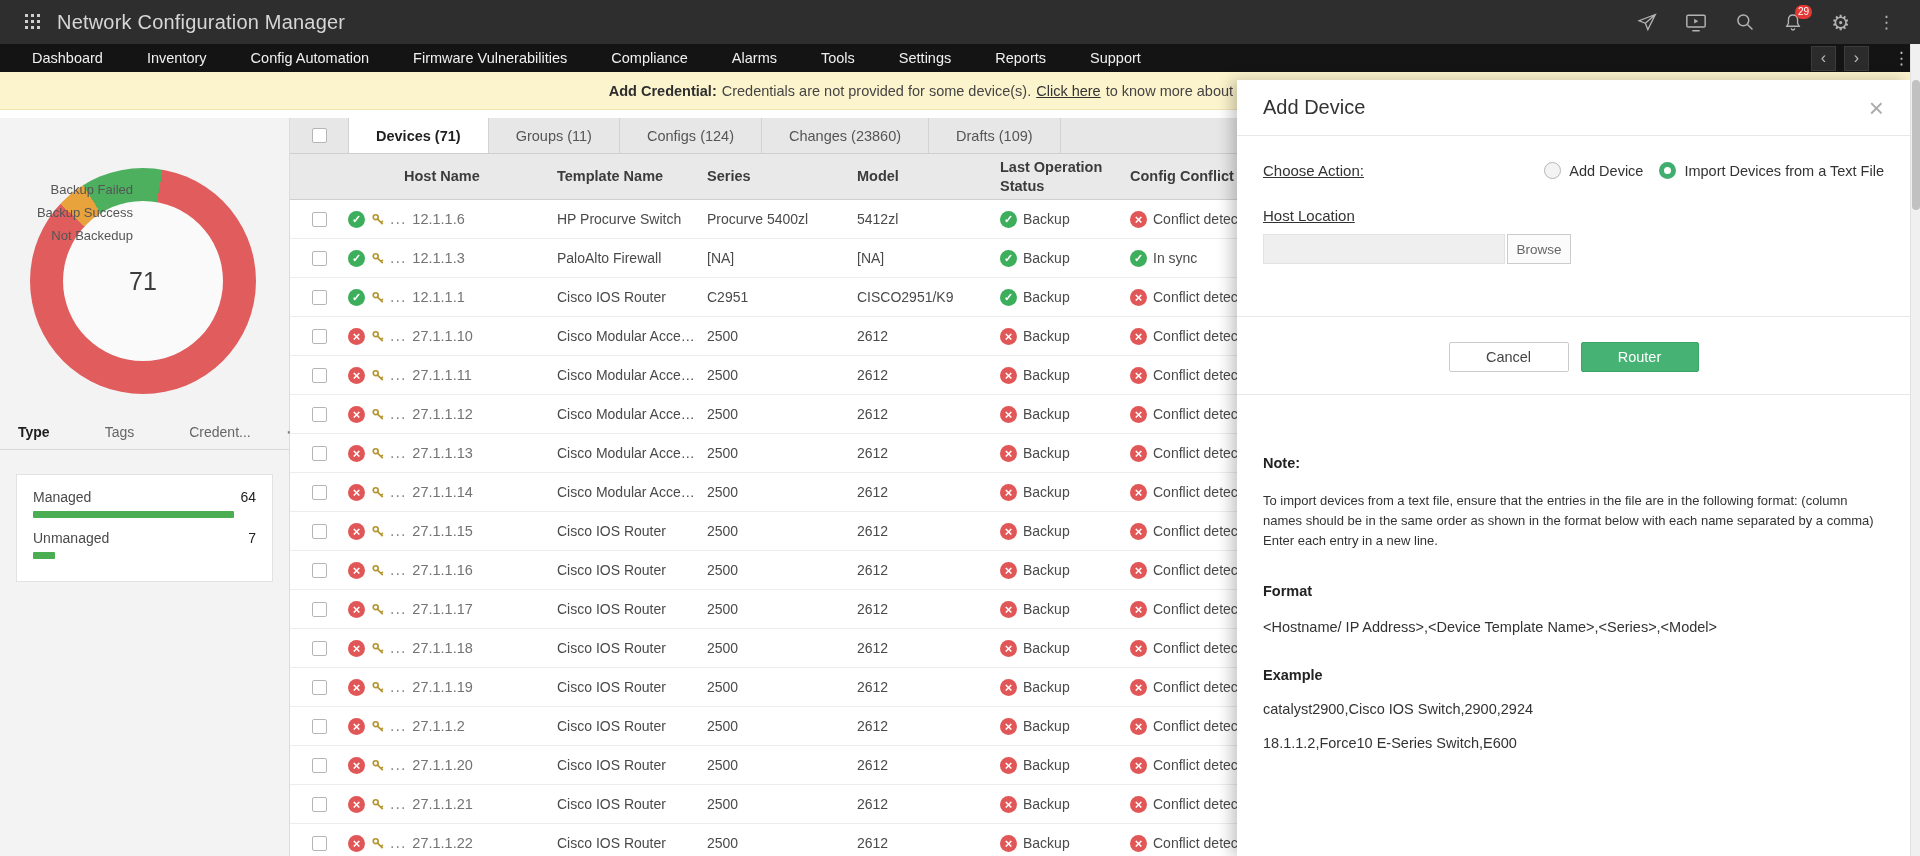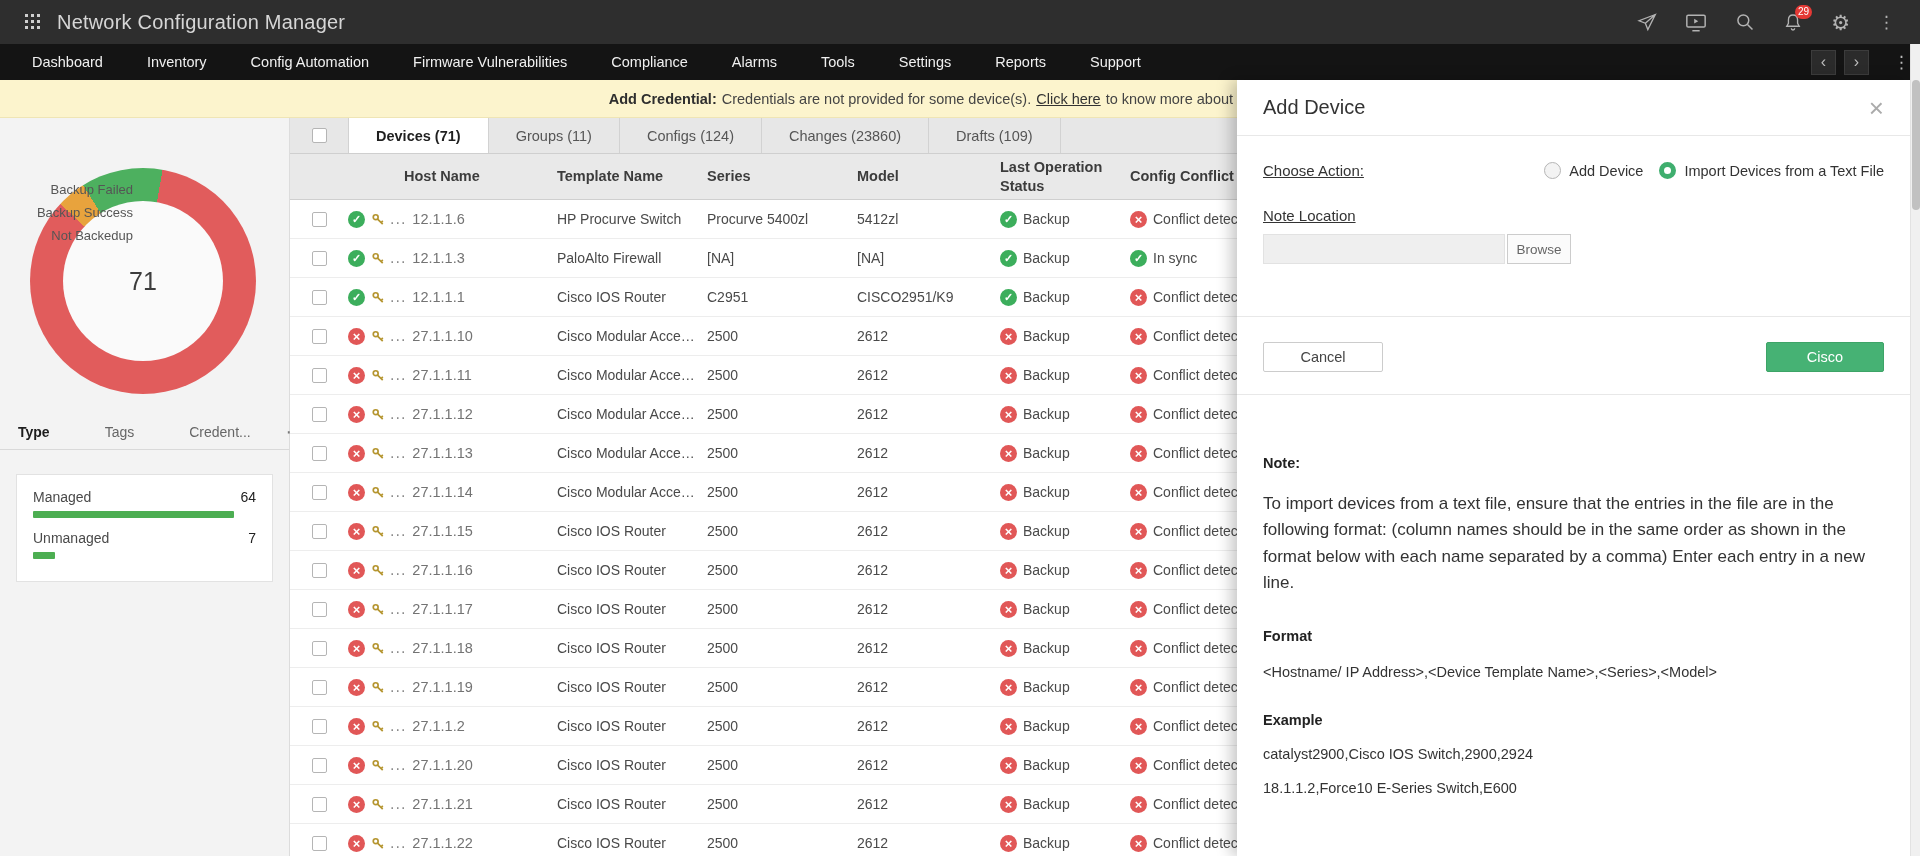--- a/index.html
+++ b/index.html
@@ -13,21 +13,21 @@
   .grid-dots { display:block; width:3px; height:3px; background:#cfcfcf;
     box-shadow:6px 0 #cfcfcf,12px 0 #cfcfcf,0 6px #cfcfcf,6px 6px #cfcfcf,12px 6px #cfcfcf,0 12px #cfcfcf,6px 12px #cfcfcf,12px 12px #cfcfcf; }
   .app-title { color:#d6d6d6; font-size:20px; font-weight:400; letter-spacing:.2px; }
   .header-icons { margin-left:auto; display:flex; align-items:center; gap:28px; }
   .hicon { position:relative; display:flex; align-items:center; justify-content:center; cursor:pointer; color:#b3b3b3; }
   .hicon .glyph { font-size:21px; line-height:1; color:#b3b3b3; }
   .badge { position:absolute; top:-7px; right:-9px; background:#e53935; color:#fff; font-size:10px;
     min-width:17px; height:14px; border-radius:8px; display:flex; align-items:center; justify-content:center; padding:0 3px; }
 
   
-  .main-nav { height:36px; background:#141414; display:flex; align-items:stretch; padding-left:10px; }
+  .main-nav { height:28px; background:#141414; display:flex; align-items:stretch; padding-left:10px; }
   .nav-items { display:flex; align-items:stretch; }
   .nav-item { display:flex; align-items:center; padding:0 22px; color:#f0f0f0; font-size:14.5px; cursor:pointer; }
   .nav-right { margin-left:auto; display:flex; align-items:center; gap:8px; padding-right:10px; }
   .nav-arrow { width:25px; height:25px; background:#2b2b2b; border:1px solid #3c3c3c; color:#bdbdbd;
     display:flex; align-items:center; justify-content:center; font-size:16px; cursor:pointer; }
   .nav-kebab { color:#bdbdbd; font-size:17px; margin-left:16px; cursor:pointer; }
 
   
   .banner { height:38px; background:#fcf4cd; border-bottom:1px solid #efe5b5; display:flex; align-items:center; justify-content:center;
     font-size:14.5px; color:#444; white-space:nowrap; }
@@ -100,26 +100,26 @@
   .radio { width:17px; height:17px; border-radius:50%; border:1px solid #b5b5b5; background:#f3f3f3; display:inline-block; }
   .radio.selected { border:5px solid #3fae6e; background:#fff; }
   .radio-label { font-size:14.5px; color:#333; }
   .file-block { margin-top:28px; }
   .file-row { margin-top:10px; display:flex; }
   .file-input { width:242px; height:30px; background:#efefef; border:1px solid #e2e2e2; padding:0 8px; font-size:14px; color:#333; }
   .browse-btn { height:30px; width:64px; margin-left:2px; background:#fbfbfb; border:1px solid #ccc; color:#666;
     font-size:13.5px; cursor:pointer; font-family:inherit; }
   .pdivider { border:0; border-top:1px solid #e8e8e8; margin:52px -26px 0; }
   .pdivider2 { border:0; border-top:1px solid #e8e8e8; margin:22px -26px 0; }
-  .btn-row { display:flex; justify-content:space-between; gap:12px; margin-top:25px; }
+  .btn-row { display:flex; justify-content:center; gap:12px; margin-top:25px; }
   .btn { height:30px; font-size:14.5px; cursor:pointer; font-family:inherit; border-radius:2px; }
   .btn-cancel { width:120px; background:#fff; border:1px solid #ccc; color:#444; }
   .btn-import { width:118px; background:#46b274; border:1px solid #3da467; color:#fff; }
   .note-title { font-size:14.5px; font-weight:bold; color:#222; margin-top:60px; }
-  .note-text { font-size:17px; color:#333; line-height:1.55; margin-top:20px; }
+  .note-text { font-size:13px; color:#333; line-height:1.55; margin-top:20px; }
   .sec-title { font-size:14.5px; font-weight:bold; color:#222; margin-top:32px; }
   .mono-line { font-size:14.5px; color:#333; margin-top:20px; }
   .example-line { font-size:14.5px; color:#333; margin-top:18px; }
 
   
   .scrollbar { position:absolute; top:44px; right:0; bottom:0; width:10px; background:#f0f0f0; border-left:1px solid #e2e2e2; z-index:6; }
   .scroll-thumb { position:absolute; top:36px; left:1px; width:8px; height:130px; background:#c1c1c1; border-radius:4px; }
 </style>
 </head>
 <body>
@@ -731,30 +731,30 @@
               <span class="radio"></span>
               <span class="radio-label">Add Device</span>
             </label>
             <label class="radio-item">
               <span class="radio selected"></span>
               <span class="radio-label">Import Devices from a Text File</span>
             </label>
           </div>
       </div>
       <div class="file-block">
-        <div class="field-label">Note Location</div>
+        <div class="field-label">Host Location</div>
         <div class="file-row">
           <input class="file-input" value="" style="">
           <button class="browse-btn">Browse</button>
         </div>
       </div>
       <hr class="pdivider">
       <div class="btn-row">
         <button class="btn btn-cancel">Cancel</button>
-        <button class="btn btn-import">Cisco</button>
+        <button class="btn btn-import">Router</button>
       </div>
       <hr class="pdivider2">
       <div class="note-title">Note:</div>
       <div class="note-text">To import devices from a text file, ensure that the entries in the file are in the following format: (column names should be in the same order as shown in the format below with each name separated by a comma) Enter each entry in a new line.</div>
       <div class="sec-title">Format</div>
       <div class="mono-line">&lt;Hostname/ IP Address&gt;,&lt;Device Template Name&gt;,&lt;Series&gt;,&lt;Model&gt;</div>
       <div class="sec-title">Example</div>
       <div>
           <div class="example-line">catalyst2900,Cisco IOS Switch,2900,2924</div>
           <div class="example-line">18.1.1.2,Force10 E-Series Switch,E600</div>

